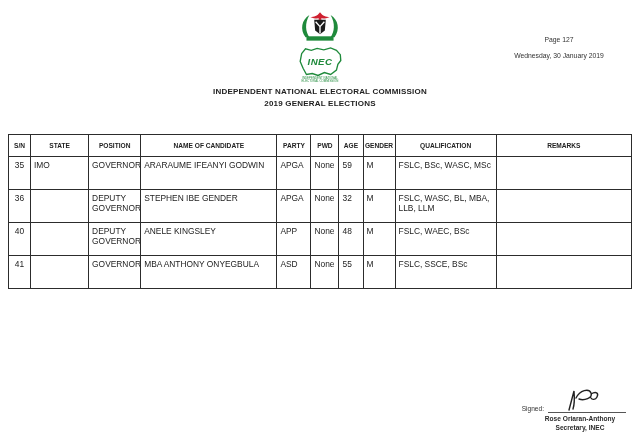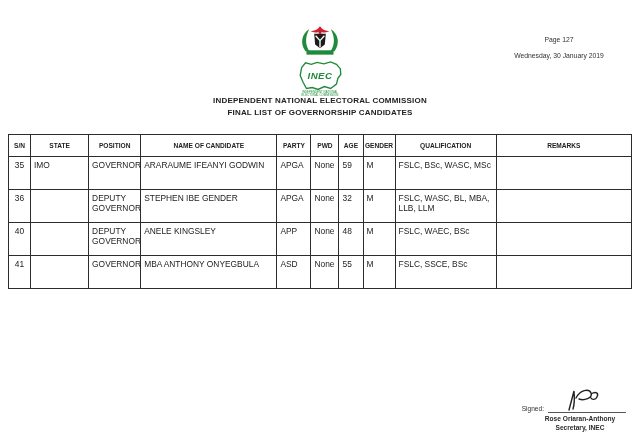--- a/index.html
+++ b/index.html
@@ -22,41 +22,40 @@
     width: 150px;
     text-align: center;
     font-size: 6.8px;
     color: #333;
   }
   .page-meta .pageno { margin-bottom: 9px; }
 
   
   .logo-wrap {
     position: absolute;
-    top: 20px;
+    top: 6px;
     left: 50%;
     transform: translateX(-50%);
     width: 58px;
     height: 78px;
     text-decoration: underline;
   }
 
   
   .titles {
     position: absolute;
     top: 86px;
     left: 0;
     width: 100%;
     text-align: center;
     font-weight: bold;
     font-size: 8px;
     color: #222;
     line-height: 12px;
     letter-spacing: 0.2px;
-    margin-top: 9px;
   }
 
   
   .table-wrap {
     position: absolute;
     top: 134px;
     left: 8px;
   }
   table.candidates {
     border-collapse: collapse;
@@ -151,21 +150,21 @@
       <path d="M11,48 L15,43 L21,44.5 L27,42.5 L34,44 L41,42 L47,44.5 L51,49 L51.5,55 L48.5,59 L47,65 L41,69.5 L34.5,67.5 L28,70.5 L22,68.5 L16,69.5 L12.5,63 L9.5,56 Z" fill="#ffffff" stroke="#1f8a3b" stroke-width="1.4"></path>
       <text x="30" y="60" text-anchor="middle" font-family="Liberation Sans, sans-serif" font-size="10" font-weight="bold" font-style="italic" fill="#1f8a3b" letter-spacing="0.5">INEC</text>
 
       <text x="30" y="74" text-anchor="middle" font-family="Liberation Sans, sans-serif" font-size="3" fill="#1f8a3b">INDEPENDENT NATIONAL</text>
       <text x="30" y="77.5" text-anchor="middle" font-family="Liberation Sans, sans-serif" font-size="3" fill="#1f8a3b">ELECTORAL COMMISSION</text>
     </svg>
   </div>
 
   <div class="titles">
     <div>INDEPENDENT NATIONAL ELECTORAL COMMISSION</div>
-    <div>FINAL LIST OF GOVERNORSHIP CANDIDATES</div>
+    <div>2019 GENERAL ELECTIONS</div>
   </div>
 
   <div class="table-wrap">
     <table class="candidates">
       <colgroup>
         <col style="width:22px">
           <col style="width:58px">
           <col style="width:52px">
           <col style="width:136px">
         <col style="width:34px">

